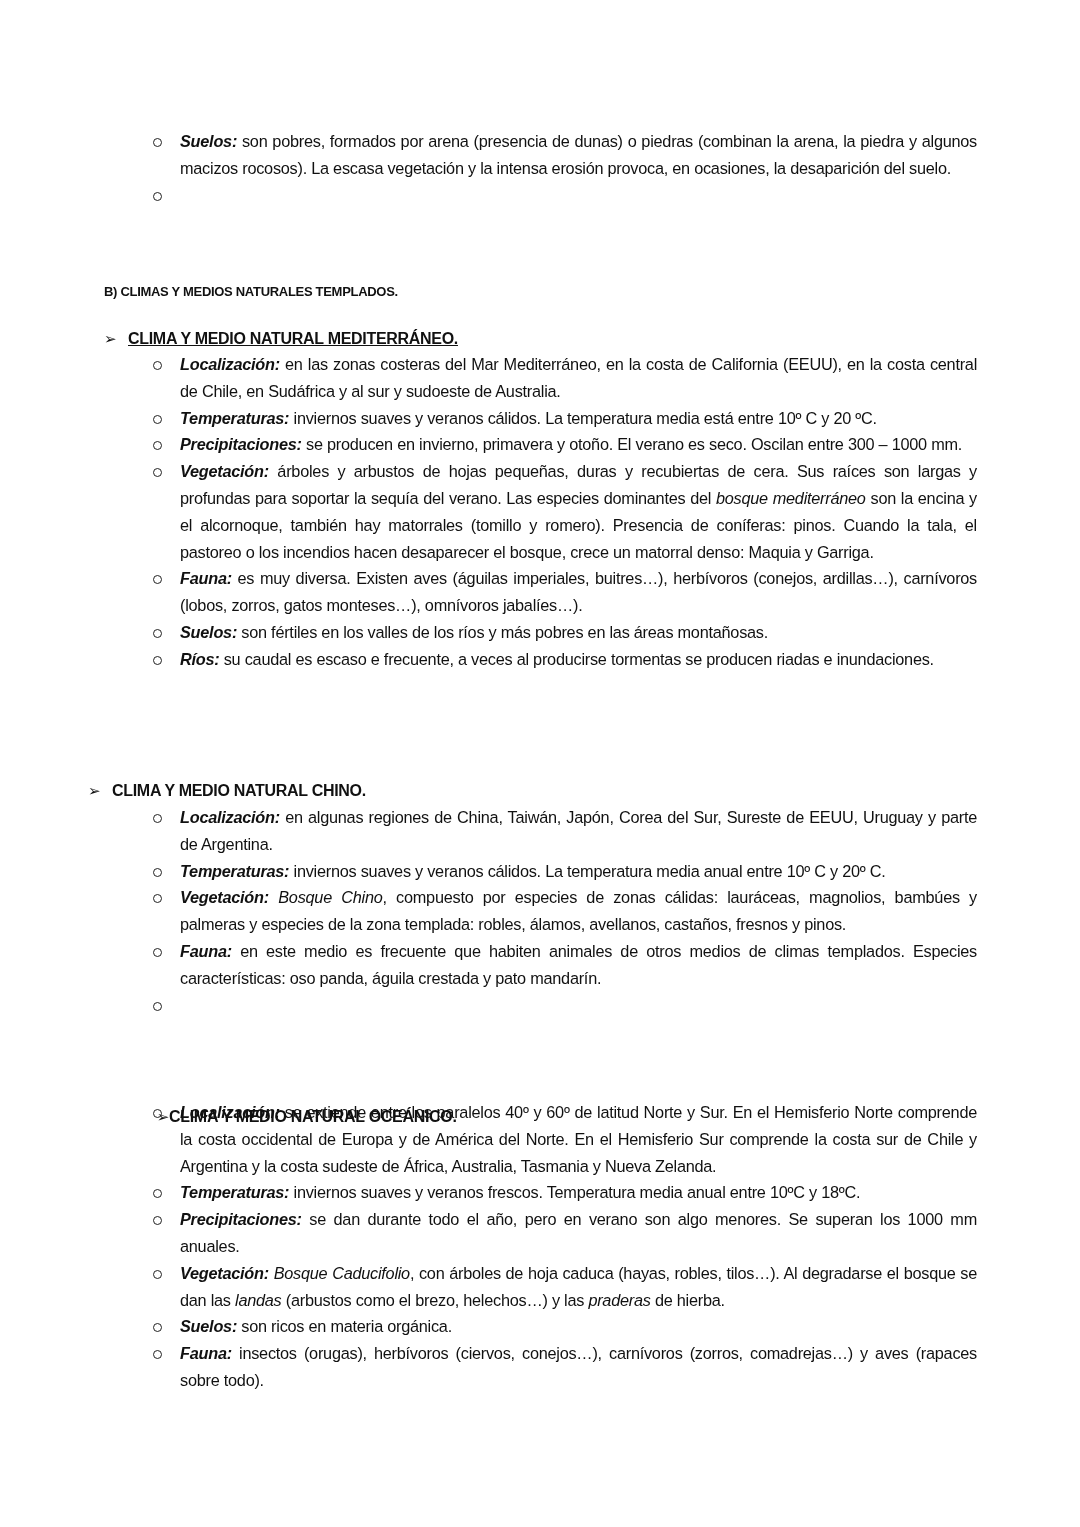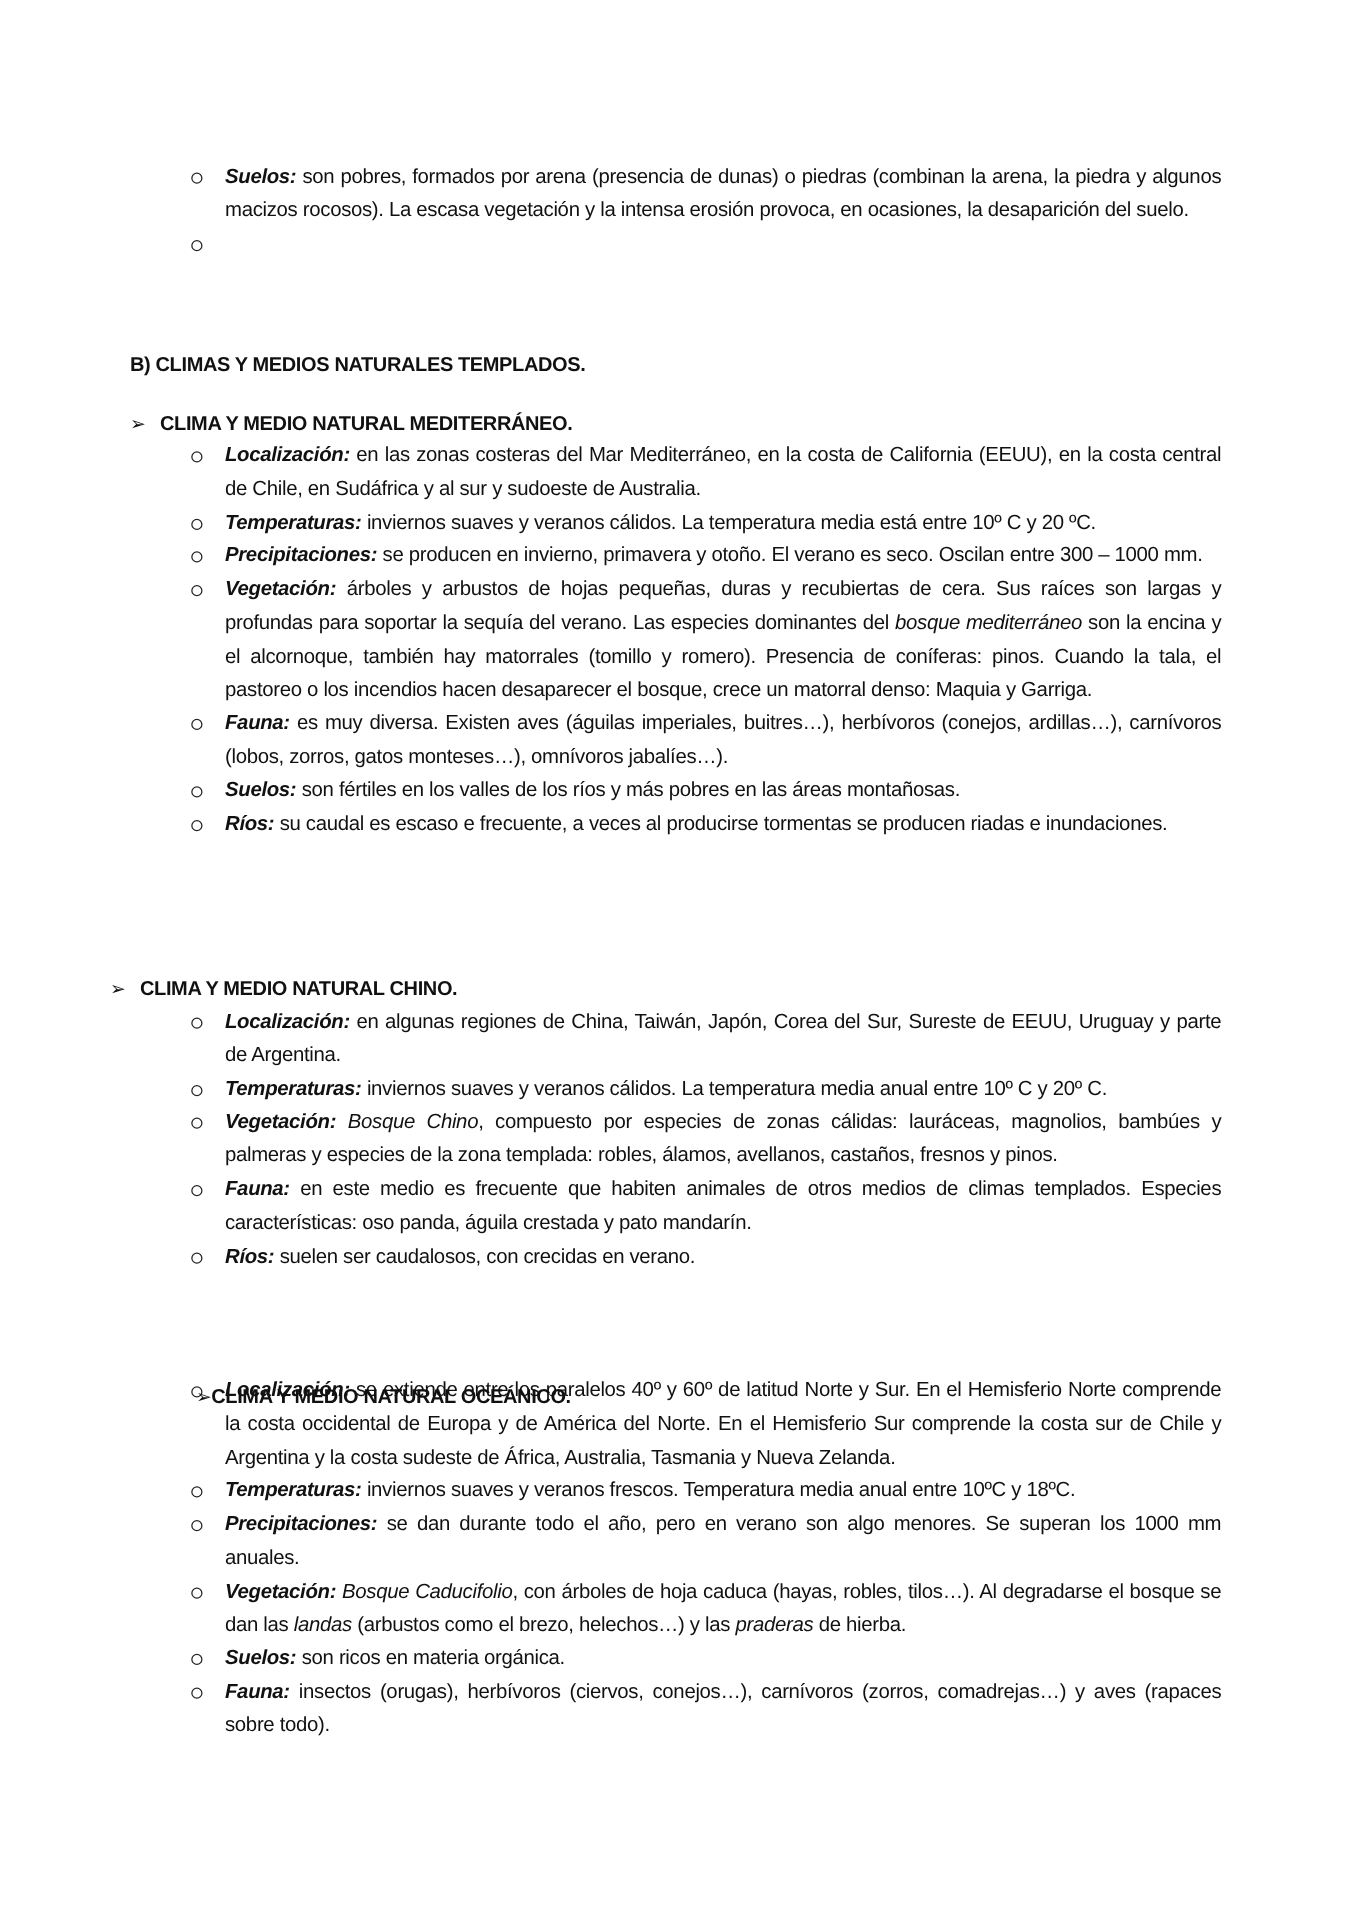--- a/index.html
+++ b/index.html
@@ -16,21 +16,21 @@
       width: 7px; height: 7px; border: 1.3px solid #222; border-radius: 50%;
       margin-top: 10px;
     }
     .text {
       margin-left: 180px; width: 797px; line-height: 26.8px;
       text-align: justify; font-size: 16.3px; letter-spacing: -0.25px;
     }
     .lbl { font-weight: bold; font-style: italic; }
     .it { font-style: italic; }
     .section-title {
-      position: absolute; left: 104px; font-weight: bold; font-size: 16px; letter-spacing: -0.3px;
+      position: absolute; left: 104px; font-weight: bold; font-size: 13px; letter-spacing: -0.3px;
     }
     .subhead { position: absolute; font-weight: bold; font-size: 16px; letter-spacing: -0.3px; }
     .arrow { display: inline-block; width: 24px; font-size: 15px; }
   </style>
 </head>
 <body>
 
 <div class="page">
 
   <div class="ul" style="top:128px;">
@@ -38,21 +38,21 @@
       <span class="bullet"></span>
       <div class="text"><span class="lbl">Suelos:</span><span> son pobres, formados por arena (presencia de dunas) o piedras (combinan la arena, la piedra y algunos macizos rocosos). La escasa vegetación y la intensa erosión provoca, en ocasiones, la desaparición del suelo.</span></div>
     </div>
     <div class="item">
       <span class="bullet"></span>
     </div>
   </div>
 
   <div class="section-title" style="top:284px;">B) CLIMAS Y MEDIOS NATURALES TEMPLADOS.</div>
 
-  <div class="subhead" style="top:330px; left:104px;">
+  <div class="subhead" style="top:330px; left:104px;text-decoration:underline;">
     <span class="arrow">➢</span><span>CLIMA Y MEDIO NATURAL MEDITERRÁNEO.</span>
   </div>
   <div class="ul" style="top:351px;">
     <div class="item">
         <span class="bullet"></span>
         <div class="text"><span class="lbl">Localización:</span><span> en las zonas costeras del Mar Mediterráneo, en la costa de California (EEUU), en la costa central de Chile, en Sudáfrica y al sur y sudoeste de Australia.</span></div>
       </div>
     <div class="item">
         <span class="bullet"></span>
         <div class="text"><span class="lbl">Temperaturas:</span><span> inviernos suaves y veranos cálidos.  La temperatura media está entre 10º C y 20 ºC.</span></div>
@@ -94,21 +94,20 @@
     <div class="item">
         <span class="bullet"></span>
         <div class="text"><span class="lbl">Vegetación:</span><span class="it"> Bosque Chino</span><span>, compuesto por especies de zonas cálidas: lauráceas, magnolios, bambúes y palmeras y especies de la zona templada: robles, álamos, avellanos, castaños, fresnos y pinos.</span></div>
       </div>
     <div class="item">
         <span class="bullet"></span>
         <div class="text"><span class="lbl">Fauna:</span><span> en este medio es frecuente que habiten animales de otros medios de climas templados. Especies características: oso panda, águila crestada y pato mandarín.</span></div>
       </div>
     <div class="item">
         <span class="bullet"></span>
-        <div class="text"><span class="lbl">Ríos:</span><span> suelen ser caudalosos, con crecidas en verano.</span></div>
       </div>
   </div>
 
   <div class="subhead" style="top:1108px; left:145px;text-align:right;">
     <span class="arrow">➢</span><span>CLIMA Y MEDIO NATURAL OCEÁNICO.</span>
   </div>
   <div class="ul" style="top:1099px;">
     <div class="item">
         <span class="bullet"></span>
         <div class="text"><span class="lbl">Localización:</span><span> se extiende entre los paralelos 40º y 60º de latitud Norte y Sur. En el Hemisferio Norte comprende la costa occidental de Europa y de América del Norte. En el Hemisferio Sur comprende la costa sur de Chile y Argentina y la costa sudeste de África, Australia, Tasmania y Nueva Zelanda.</span></div>

